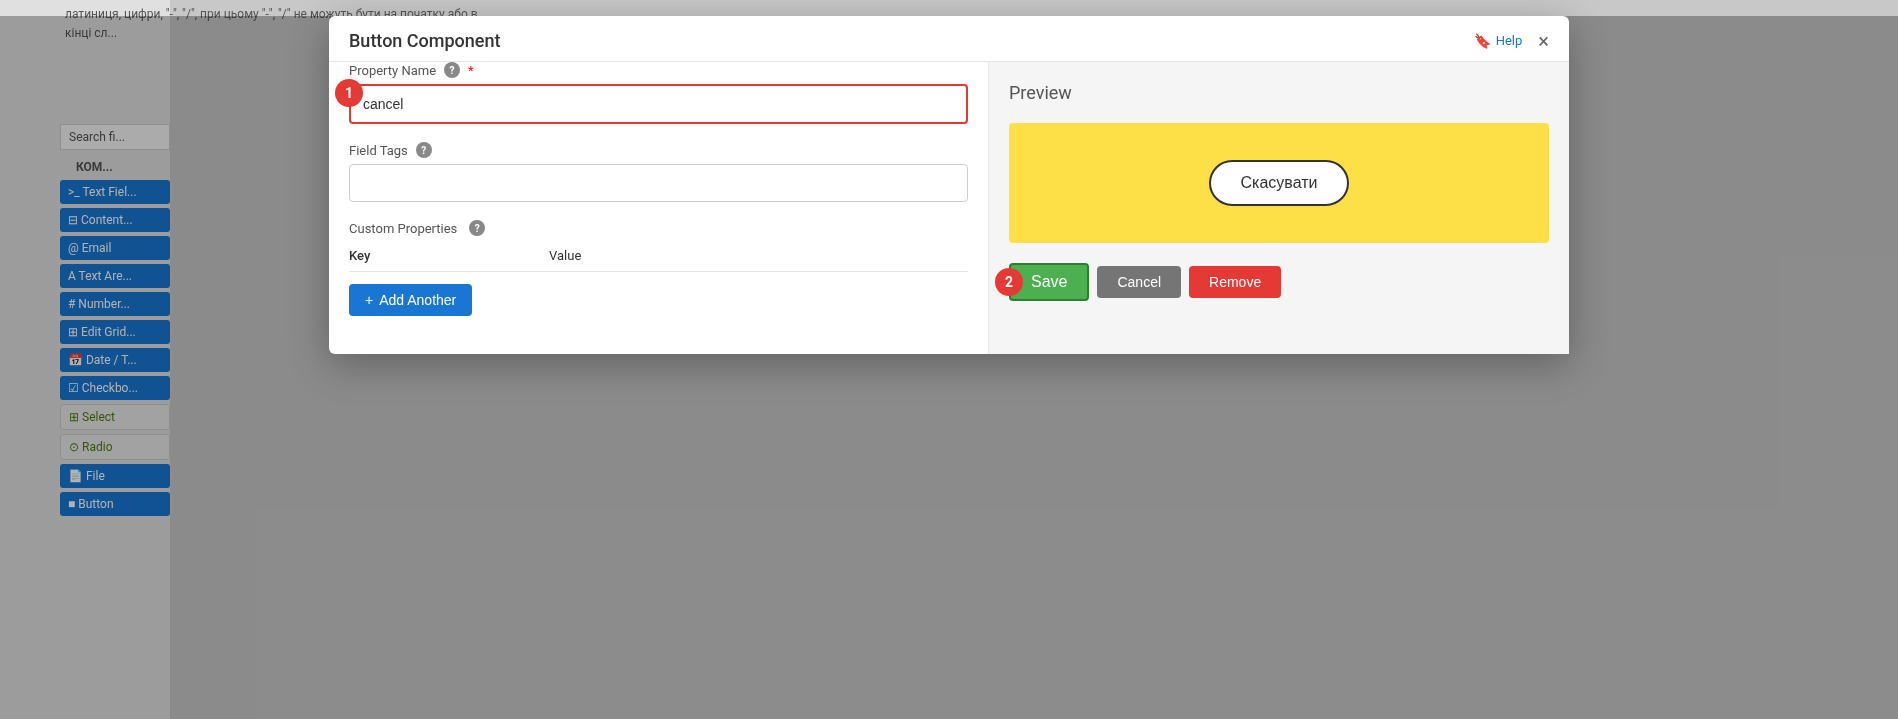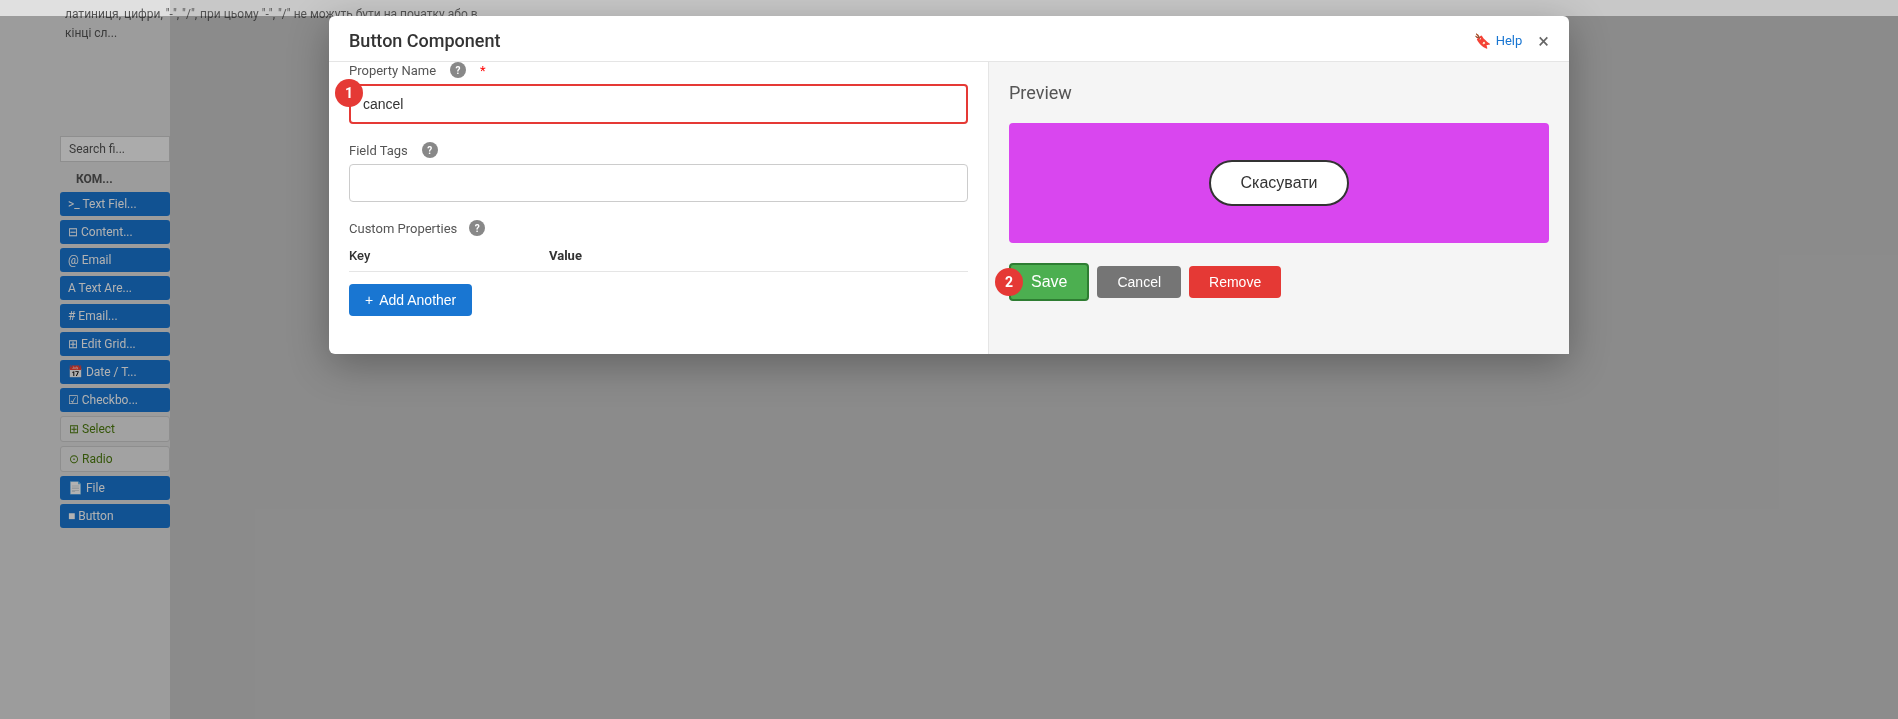--- a/index.html
+++ b/index.html
@@ -18,21 +18,21 @@
       left: 0; top: 0;
       width: 170px;
       height: 719px;
       background: #e0e0e0;
     }
 
     
     .sidebar {
       position: absolute;
       left: 60px;
-      top: 136px;
+      top: 124px;
       width: 110px;
       display: flex;
       flex-direction: column;
       gap: 4px;
     }
 
     .sidebar-item {
       background: #1976d2;
       color: white;
       font-size: 12px;
@@ -165,21 +165,21 @@
     .field-group {
       margin-bottom: 18px;
     }
 
     .field-label {
       font-size: 13px;
       color: #555;
       margin-bottom: 6px;
       display: flex;
       align-items: center;
-      gap: 14px;
+      gap: 8px;
     }
 
     .required-star {
       color: red;
     }
 
     .help-icon {
       display: inline-flex;
       align-items: center;
       justify-content: center;
@@ -233,21 +233,21 @@
 
     .col-key {
       width: 200px;
       font-size: 13px;
       font-weight: 500;
       color: #333;
     }
 
     .col-value {
       font-size: 13px;
-      font-weight: 700;
+      font-weight: 400;
       color: #333;
     }
 
     .add-another-btn {
       background: #1976d2;
       color: white;
       border: none;
       border-radius: 4px;
       padding: 8px 16px;
       font-size: 14px;
@@ -266,21 +266,21 @@
       flex-direction: column;
     }
 
     .preview-title {
       font-size: 18px;
       color: #555;
       margin-bottom: 20px;
     }
 
     .preview-area {
-      background: #d946ef;
+      background: #fde047;
       border-radius: 4px;
       padding: 30px;
       display: flex;
       align-items: center;
       justify-content: center;
       margin-bottom: 20px;
       min-height: 120px;
     }
 
     .preview-button {
@@ -389,21 +389,21 @@
   <span>кінці сл...</span>
 </div>
 
 <div class="sidebar">
   <div class="sidebar-search">Search fi...</div>
   <div style="font-size:12px;color:#555;font-weight:bold;padding:2px 16px;">КОМ...</div>
   <div class="sidebar-item">&gt;_ Text Fiel...</div>
   <div class="sidebar-item">⊟ Content...</div>
   <div class="sidebar-item">@ Email</div>
   <div class="sidebar-item">A Text Are...</div>
-  <div class="sidebar-item"># Email...</div>
+  <div class="sidebar-item"># Number...</div>
   <div class="sidebar-item">⊞ Edit Grid...</div>
   <div class="sidebar-item">📅 Date / T...</div>
   <div class="sidebar-item">☑ Checkbo...</div>
   <div class="sidebar-item light">⊞ Select</div>
   <div class="sidebar-item light">⊙ Radio</div>
   <div class="sidebar-item">📄 File</div>
   <div class="sidebar-item">■ Button</div>
 </div>
 
 <div class="modal-overlay">

